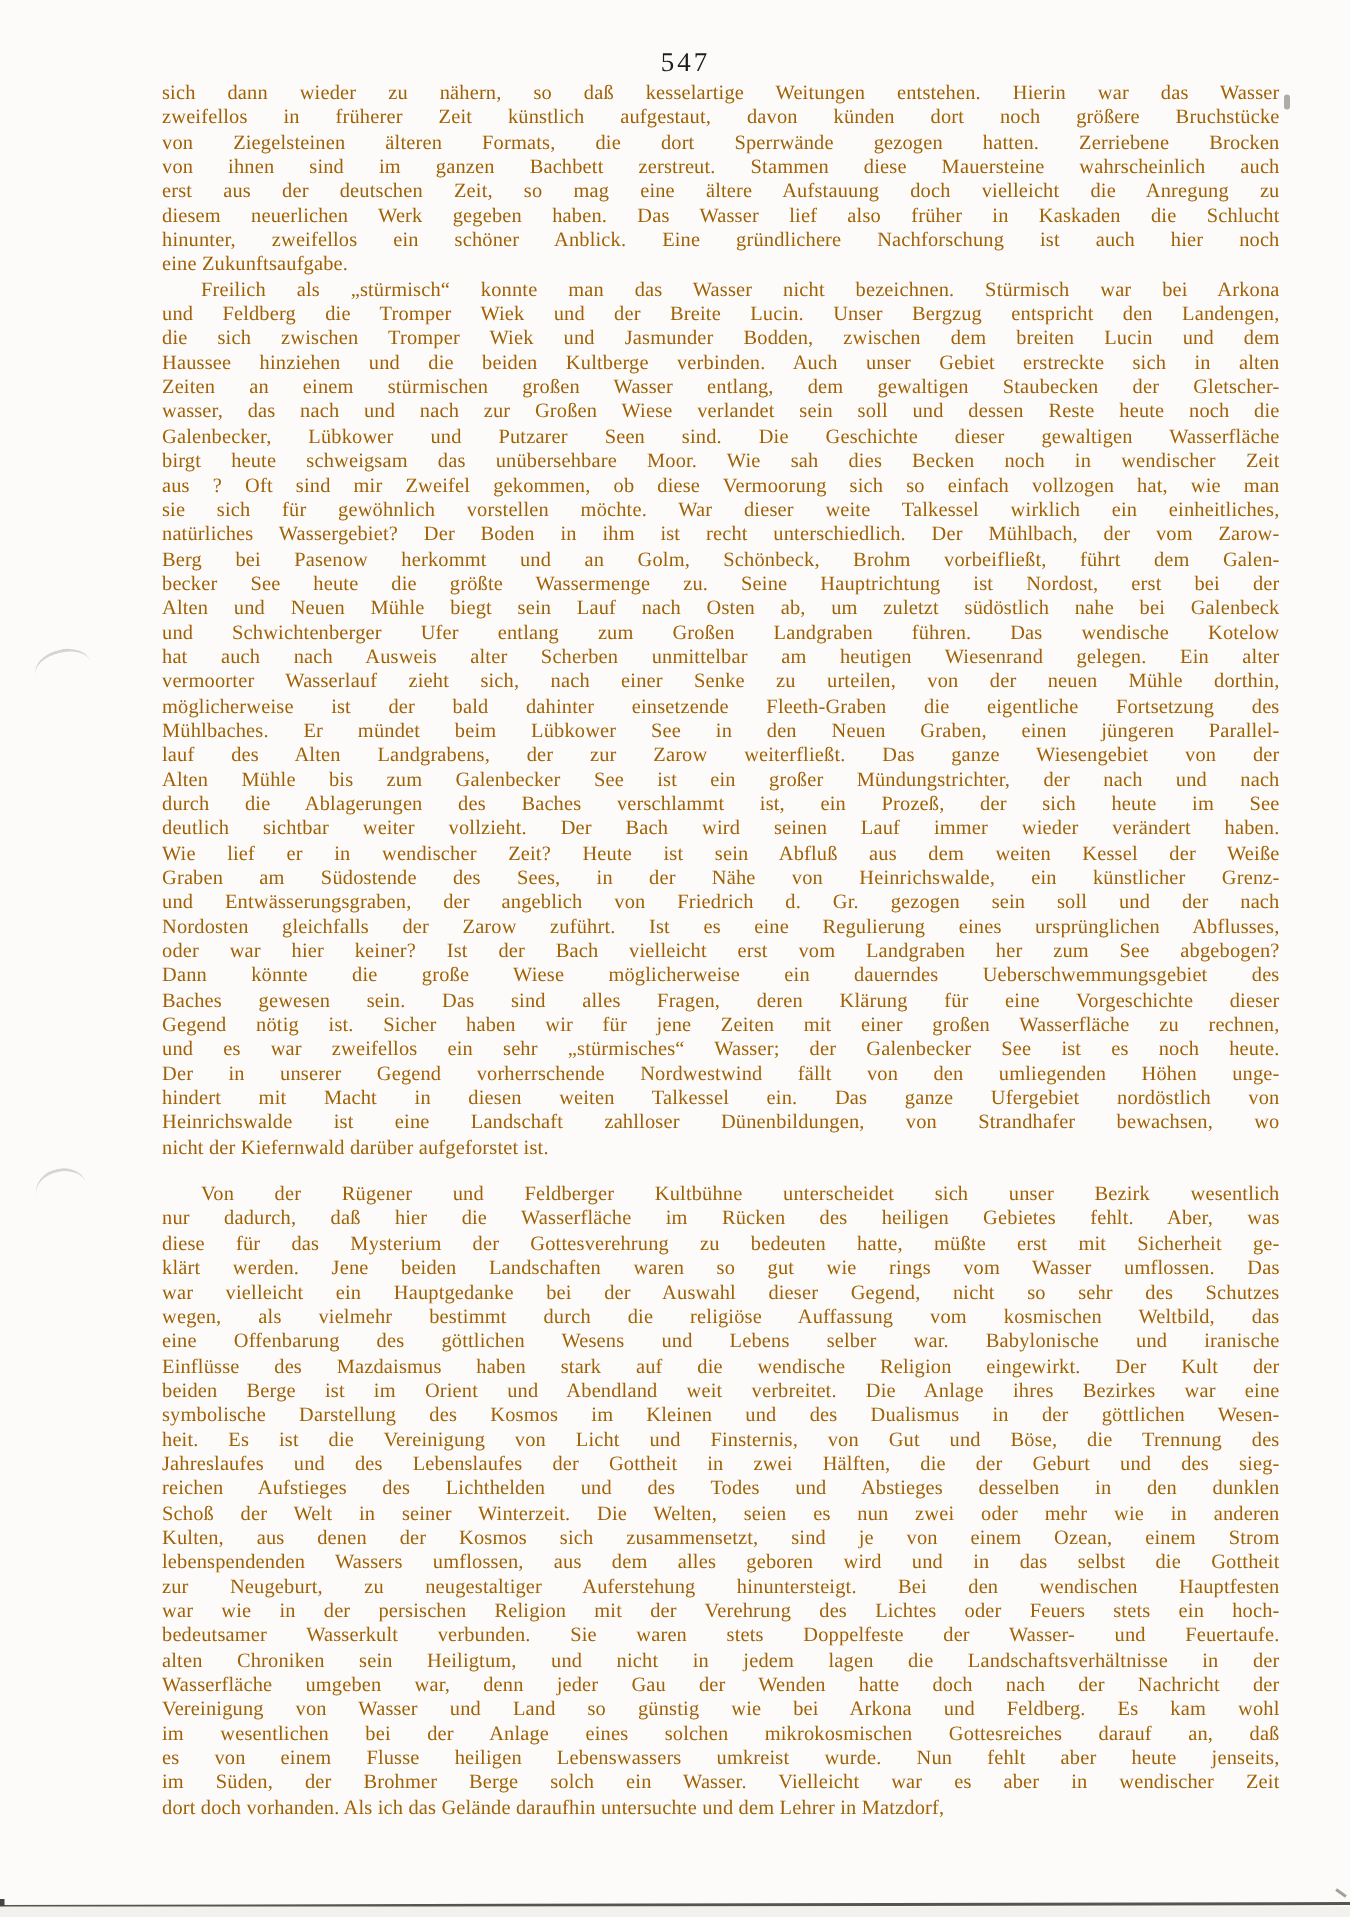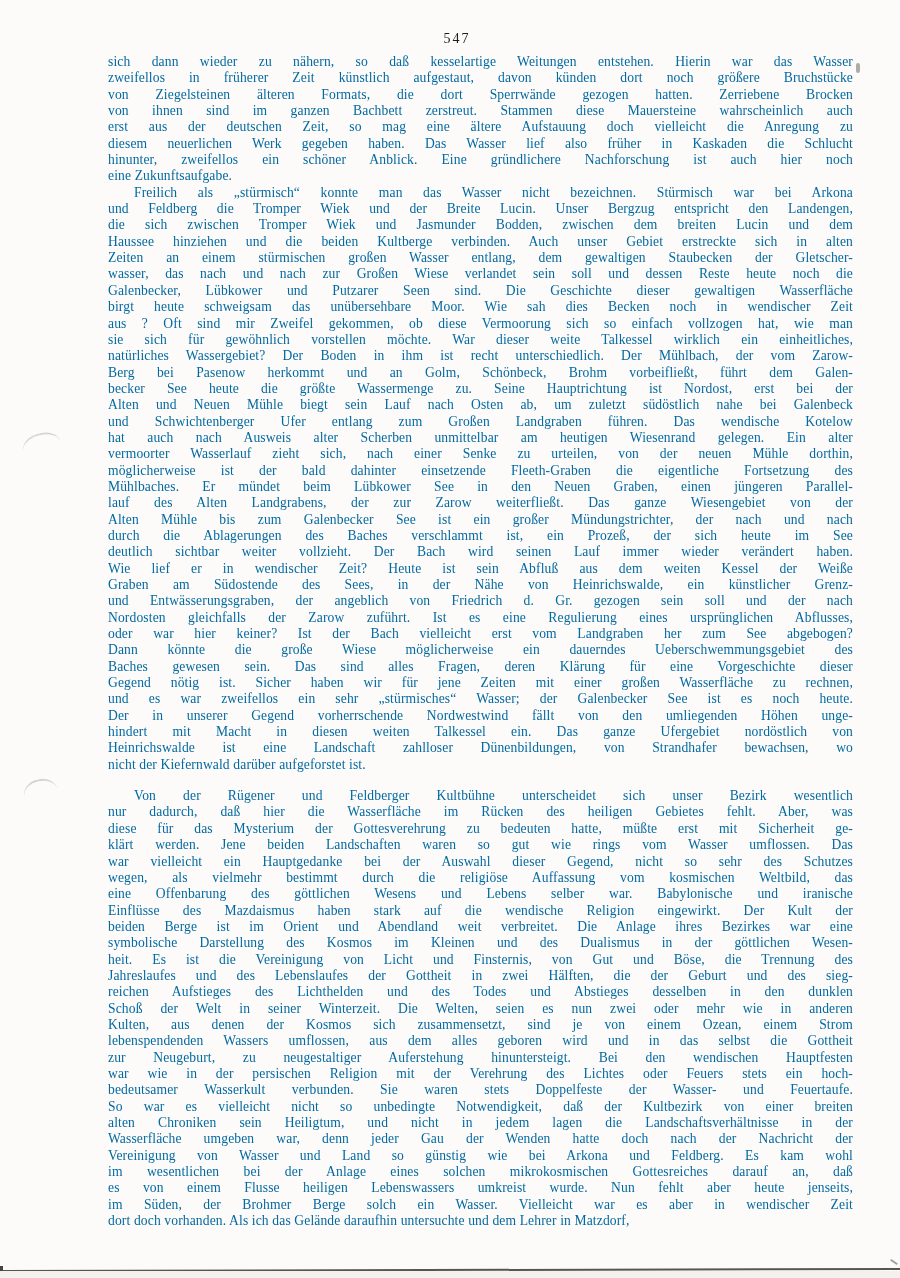--- a/index.html
+++ b/index.html
@@ -11,30 +11,30 @@
     overflow: hidden;
   }
   .page {
     position: absolute; inset: 0;
     background: #fcfbf9;
   }
   .page-number {
     position: absolute;
     left: 430px; top: 31px; width: 54px;
     text-align: center;
-    font-size: 14px;
+    font-size: 18px;
     letter-spacing: 2px;
     color: #1c1c1c;
     font-weight: 500;
   }
   .text-block {
     position: absolute;
     left: 108px; top: 54px;
     width: 745px;
-    color: #0369a1;
+    color: #a16207;
   }
   .paragraph { margin: 0; }
   .paragraph + .paragraph.spaced { margin-top: 15px; }
   .line {
     display: block;
     height: 16.35px;
     line-height: 16.35px;
     font-size: 13.6px;
     letter-spacing: 0.12px;
     text-align: justify;
@@ -161,21 +161,20 @@
         <div class="line">symbolische Darstellung des Kosmos im Kleinen und des Dualismus in der göttlichen Wesen-</div>
         <div class="line">heit.  Es ist die Vereinigung von Licht und Finsternis, von Gut und Böse, die Trennung des</div>
         <div class="line">Jahreslaufes und des Lebenslaufes der Gottheit in zwei Hälften, die der Geburt und des sieg-</div>
         <div class="line">reichen Aufstieges des Lichthelden und des Todes und Abstieges desselben in den dunklen</div>
         <div class="line">Schoß der Welt in seiner Winterzeit.  Die Welten, seien es nun zwei oder mehr wie in anderen</div>
         <div class="line">Kulten, aus denen der Kosmos sich zusammensetzt, sind je von einem Ozean, einem Strom</div>
         <div class="line">lebenspendenden Wassers umflossen, aus dem alles geboren wird und in das selbst die Gottheit</div>
         <div class="line">zur Neugeburt, zu neugestaltiger Auferstehung hinuntersteigt.  Bei den wendischen Hauptfesten</div>
         <div class="line">war wie in der persischen Religion mit der Verehrung des Lichtes oder Feuers stets ein hoch-</div>
         <div class="line">bedeutsamer Wasserkult verbunden.  Sie waren stets Doppelfeste der Wasser- und Feuertaufe.</div>
-        <div class="line">So war es vielleicht nicht so unbedingte Notwendigkeit, daß der Kultbezirk von einer breiten</div>
         <div class="line">alten Chroniken sein Heiligtum, und nicht in jedem lagen die Landschaftsverhältnisse in der</div>
         <div class="line">Wasserfläche umgeben war, denn jeder Gau der Wenden hatte doch nach der Nachricht der</div>
         <div class="line">Vereinigung von Wasser und Land so günstig wie bei Arkona und Feldberg.  Es kam wohl</div>
         <div class="line">im wesentlichen bei der Anlage eines solchen mikrokosmischen Gottesreiches darauf an, daß</div>
         <div class="line">es von einem Flusse heiligen Lebenswassers umkreist wurde.  Nun fehlt aber heute jenseits,</div>
         <div class="line">im Süden, der Brohmer Berge solch ein Wasser.  Vielleicht war es aber in wendischer Zeit</div>
         <div class="line last">dort doch vorhanden.  Als ich das Gelände daraufhin untersuchte und dem Lehrer in Matzdorf,</div>
       </div>
     </div>
   <div class="margin-mark mark1"></div>

